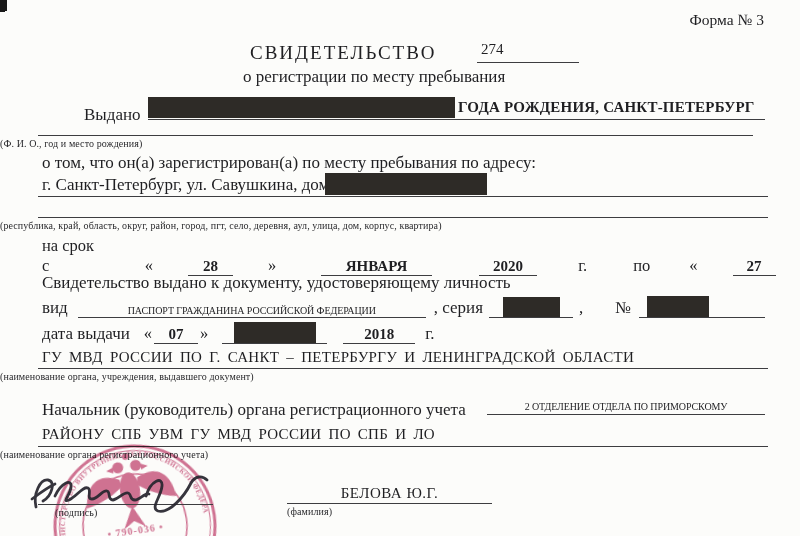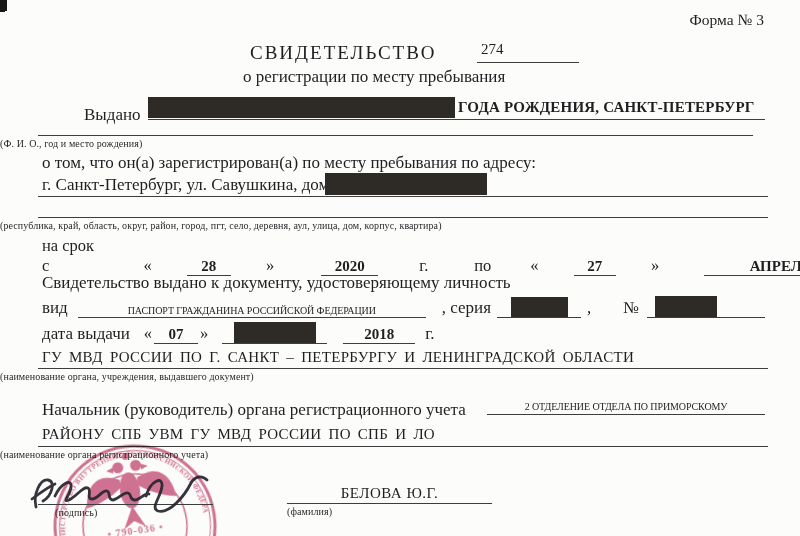--- a/index.html
+++ b/index.html
@@ -53,37 +53,38 @@
   <div class="line" style="left:38px;width:730px;top:196px;"></div>
 
   <div class="line" style="left:38px;width:730px;top:217px;"></div>
   <div class="caption" style="left:0;width:800px;top:220px;">(республика, край, область, округ, район, город, пгт, село, деревня, аул, улица, дом, корпус, квартира)</div>
 
   <div class="abs flexrow t16" style="left:42px;top:236px;">
     <span>на срок с</span>
     <span style="margin-left:10px;">«</span>
     <span class="ubox val" style="width:48px;margin-left:2px;">28</span>
     <span style="margin-left:2px;">»</span>
+    <span class="ubox val" style="width:118px;margin-left:12px;">ЯНВАРЯ</span>
     <span class="ubox val" style="width:62px;margin-left:14px;">2020</span>
     <span style="margin-left:8px;">г.</span>
     <span style="margin-left:13px;">по</span>
     <span style="margin-left:6px;">«</span>
     <span class="ubox val" style="width:46px;margin-left:2px;">27</span>
     <span style="margin-left:2px;">»</span>
     <span class="ubox val" style="width:118px;margin-left:12px;text-align:right;">АПРЕЛЯ</span>
     <span class="ubox val" style="width:60px;margin-left:14px;">2020</span>
     <span style="margin-left:8px;">г.</span>
   </div>
 
   <div class="abs t17" style="left:42px;top:272px;">Свидетельство выдано к документу, удостоверяющему личность</div>
 
   <div class="abs flexrow" style="left:42px;top:296px;width:723px;">
     <span class="t17">вид</span>
     <span class="ubox caps14" style="width:348px;margin-left:10px;padding-bottom:1px;">ПАСПОРТ ГРАЖДАНИНА РОССИЙСКОЙ ФЕДЕРАЦИИ</span>
-    <span class="t17" style="margin-left:16px;white-space:pre;">, серия</span>
+    <span class="t17" style="margin-left:8px;white-space:pre;">, серия</span>
     <span class="ubox" style="width:84px;margin-left:6px;"><span class="redact-in" style="width:57px;height:20px;"></span></span>
     <span class="t17" style="margin-left:6px;">,</span>
     <span class="t16" style="margin-left:32px;">№</span>
     <span class="ubox" style="flex:1;margin-left:8px;text-align:left;padding-left:8px;"><span class="redact-in" style="width:62px;height:21px;"></span></span>
   </div>
 
   <div class="abs flexrow" style="left:42px;top:322px;">
     <span class="t17">дата выдачи</span>
     <span class="t16" style="margin-left:14px;">«</span>
     <span class="ubox val" style="width:44px;margin-left:2px;">07</span>

